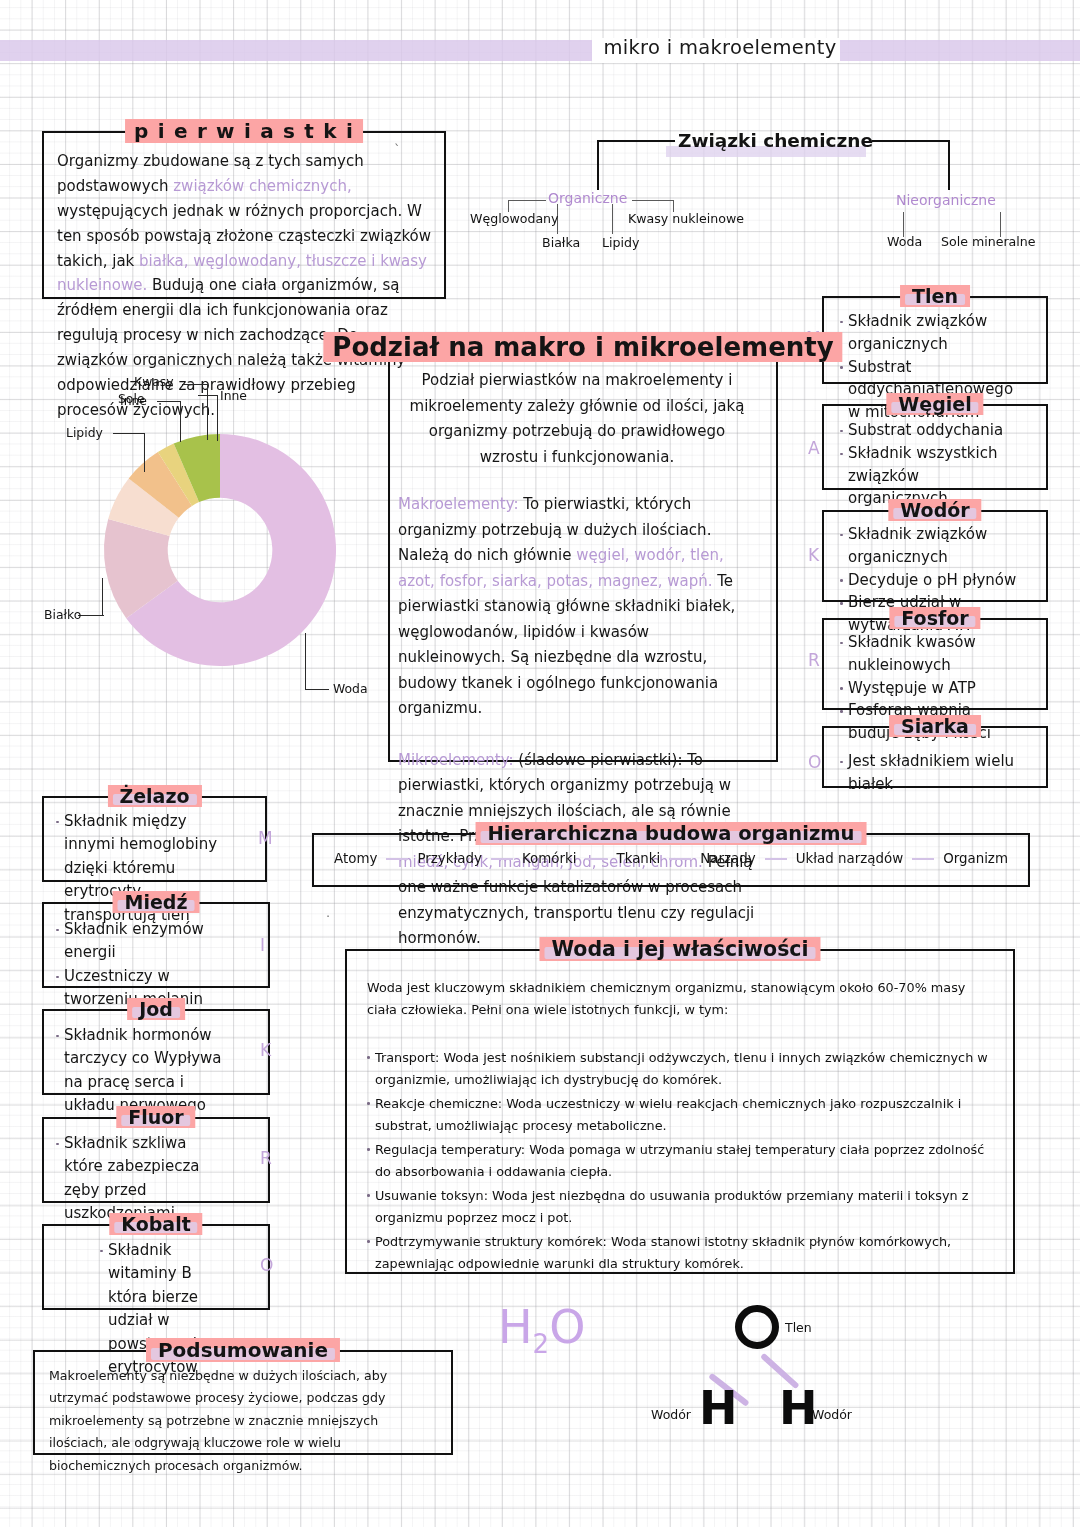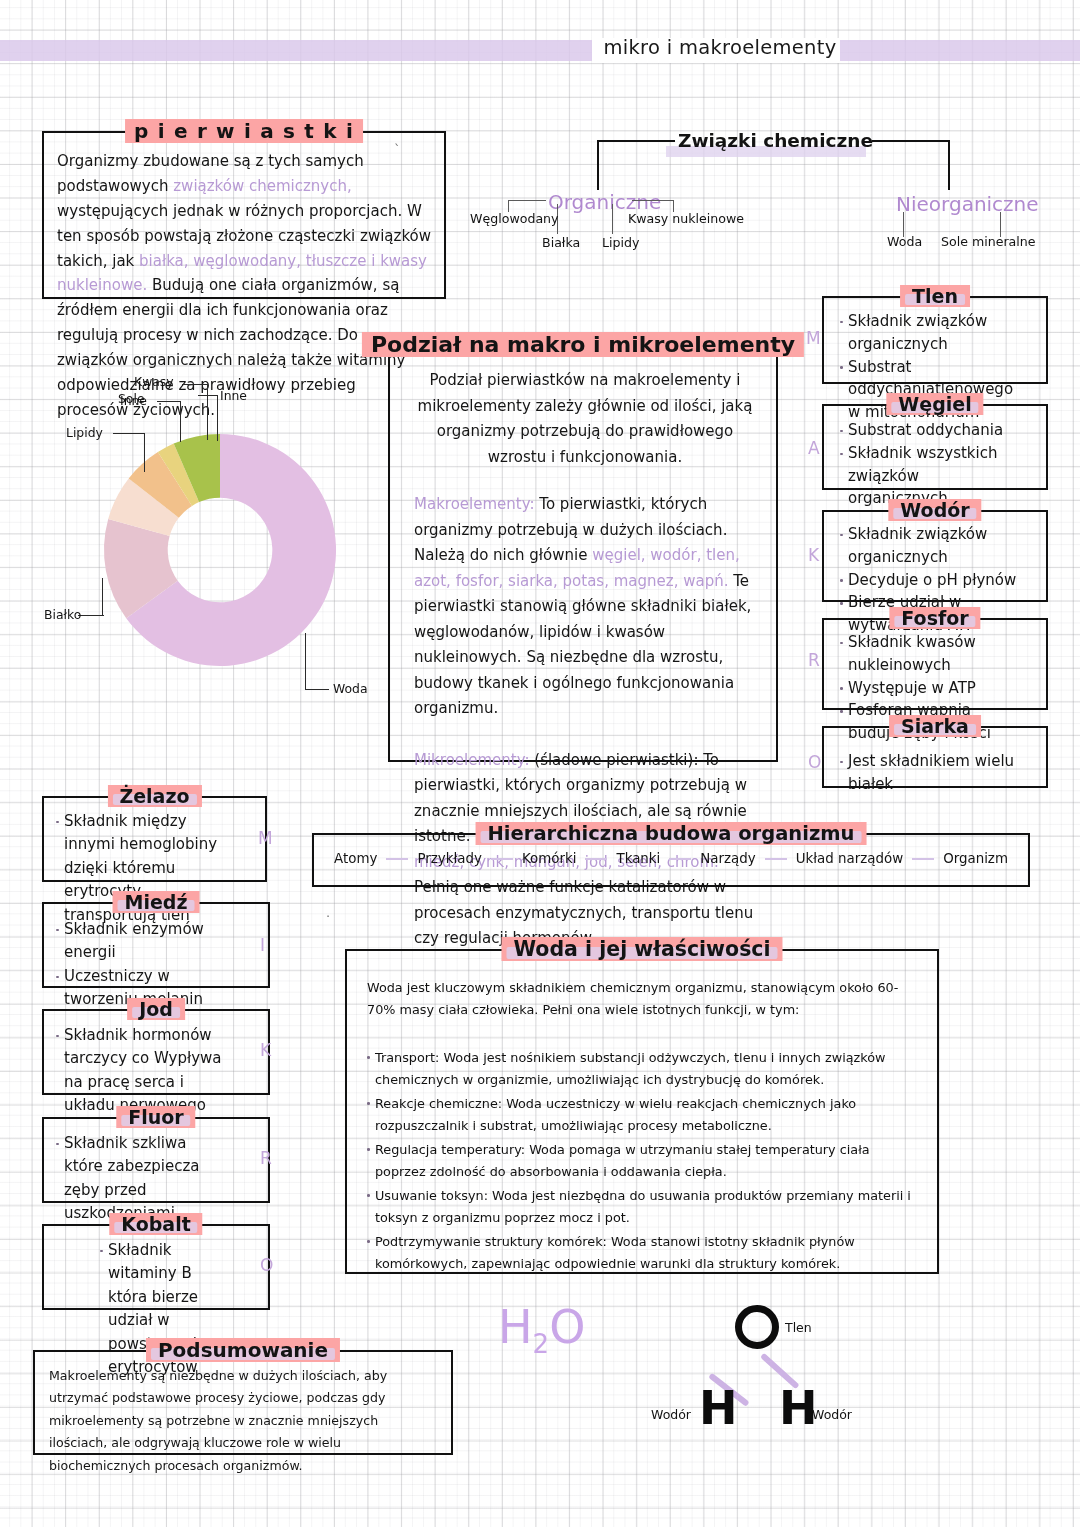--- a/index.html
+++ b/index.html
@@ -60,21 +60,21 @@
   }
 
   
   .tline{position:absolute;background:#111;}
   .tline.v{width:2.1px;}
   .tline.h{height:2.1px;}
   .tline.thin{background:#5a5a5a;width:1.2px;}
   .tline.thinh{background:#5a5a5a;height:1.2px;}
   .tnode{position:absolute;font-size:12.6px;color:#131313;white-space:nowrap;}
   .tnode.big{font-size:18.5px;font-weight:700;}
-  .tnode.lav{color:#b089cf;font-size:20px;}
+  .tnode.lav{color:#b089cf;font-size:14px;}
 
   
   .chart-label{position:absolute;font-size:12.4px;color:#141414;white-space:nowrap;}
   .leader{position:absolute;background:#2a2a2a;}
 
   
   #hier-row{display:flex;align-items:center;justify-content:center;gap:0;padding-top:16px;}
   #hier-row .hnode{font-size:13.4px;color:#131313;white-space:nowrap;padding:0 2px;}
   #hier-row .hsep{width:22px;height:2px;background:#d3c2e6;margin:0 7px;}
 
@@ -179,22 +179,22 @@
 
 <div class="leader abs" style="left:102px;top:578px;width:1.4px;height:38px;"></div>
 <div class="leader abs" style="left:78px;top:615px;width:26px;height:1.4px;"></div>
 <div class="chart-label abs" style="left:44px;top:607px;">Białko</div>
 
 <div class="leader abs" style="left:305px;top:633px;width:1.4px;height:56px;"></div>
 <div class="leader abs" style="left:305px;top:689px;width:24px;height:1.4px;"></div>
 <div class="chart-label abs" style="left:333px;top:681px;">Woda</div>
 
 <div class="card" style="left:388px;top:344px;width:390px;height:418px;">
-  <div class="card-title" style="top:-14px;font-size:22px;">Podział na makro i mikroelementy</div>
-  <div class="card-body" style="padding:22px 20px 10px 24px;line-height:1.70;">
+  <div class="card-title" style="top:-14px;font-size:26px;">Podział na makro i mikroelementy</div>
+  <div class="card-body" style="padding:22px 20px 10px 8px;line-height:1.70;">
     <p style="margin:0 0 22px 0;text-align:center;">Podział pierwiastków na makroelementy i mikroelementy zależy głównie od ilości, jaką organizmy potrzebują do prawidłowego wzrostu i funkcjonowania.</p>
     <p style="margin:0 0 26px 0;">
       <span class="mk">Makroelementy:</span><span> To pierwiastki, których organizmy potrzebują w dużych ilościach. Należą do nich głównie </span><span class="mk">węgiel, wodór, tlen, azot, fosfor, siarka, potas, magnez, wapń.</span><span> Te pierwiastki stanowią główne składniki białek, węglowodanów, lipidów i kwasów nukleinowych. Są niezbędne dla wzrostu, budowy tkanek i ogólnego funkcjonowania organizmu.</span>
     </p>
     <p style="margin:0;">
       <span class="mk">Mikroelementy:</span><span> (śladowe pierwiastki): To pierwiastki, których organizmy potrzebują w znacznie mniejszych ilościach, ale są równie istotne. Przykłady mikroelementów to </span><span class="mk">żelazo, miedź, cynk, mangan, jod, selen, chrom.</span><span> Pełnią one ważne funkcje katalizatorów w procesach enzymatycznych, transportu tlenu czy regulacji hormonów.</span>
     </p>
   </div>
 </div>
 
@@ -318,21 +318,21 @@
     <span class="hsep"></span>
     <span class="hnode">Narządy</span>
     <span class="hsep"></span>
     <span class="hnode">Układ narządów</span>
     <span class="hsep"></span>
     <span class="hnode">Organizm</span>
   </div>
 </div>
 <div class="stray" style="left:326px;top:905px;">.</div>
 
-<div class="card" style="left:345px;top:949px;width:594px;height:325px;">
+<div class="card" style="left:345px;top:949px;width:670px;height:325px;">
   <div class="card-title" style="top:-14px;font-size:20.5px;"><span class="hl">Woda i jej właściwości</span></div>
   <div class="wbody">
     <p style="margin:10px 0 26px 0;">Woda jest kluczowym składnikiem chemicznym organizmu, stanowiącym około 60-70% masy ciała człowieka. Pełni ona wiele istotnych funkcji, w tym:</p>
     <ul class="dots">
       <li style="margin-bottom:2px;">Transport: Woda jest nośnikiem substancji odżywczych, tlenu i innych związków chemicznych w organizmie, umożliwiając ich dystrybucję do komórek.</li>
       <li style="margin-bottom:2px;">Reakcje chemiczne: Woda uczestniczy w wielu reakcjach chemicznych jako rozpuszczalnik i substrat, umożliwiając procesy metaboliczne.</li>
       <li style="margin-bottom:2px;">Regulacja temperatury: Woda pomaga w utrzymaniu stałej temperatury ciała poprzez zdolność do absorbowania i oddawania ciepła.</li>
       <li style="margin-bottom:2px;">Usuwanie toksyn: Woda jest niezbędna do usuwania produktów przemiany materii i toksyn z organizmu poprzez mocz i pot.</li>
       <li style="margin-bottom:20px;">Podtrzymywanie struktury komórek: Woda stanowi istotny składnik płynów komórkowych, zapewniając odpowiednie warunki dla struktury komórek.</li>
     </ul>

